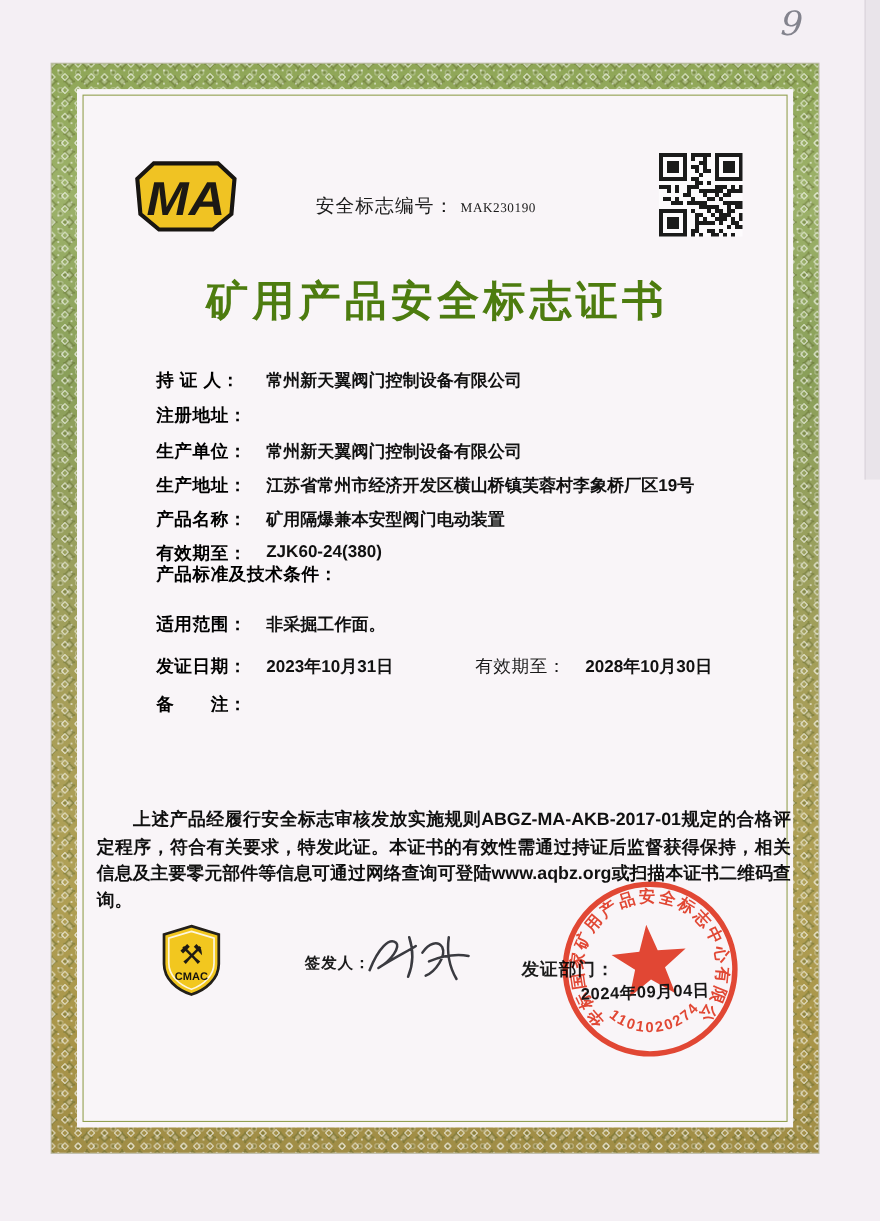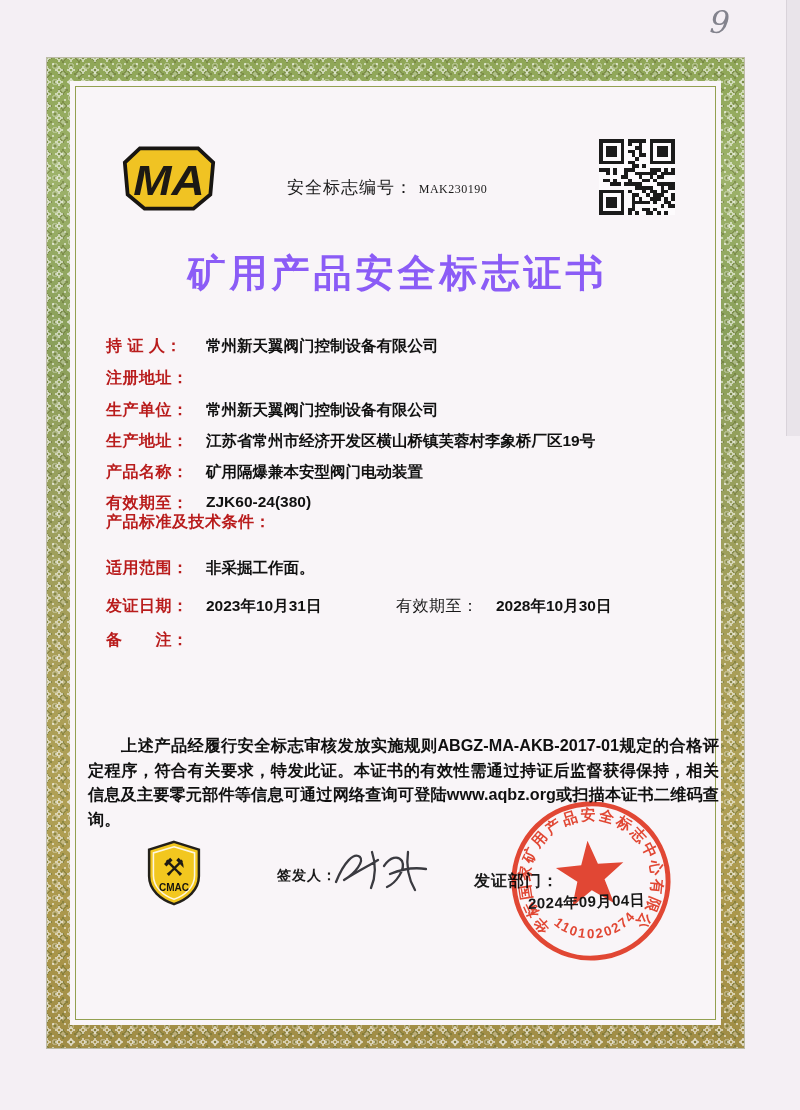--- a/index.html
+++ b/index.html
@@ -35,26 +35,26 @@
 
   
   .ma-logo{left:122px;top:146px;width:94px;height:67px;text-align:center;}
   .cert-line{left:287px;top:176px;font-size:17px;letter-spacing:1px;white-space:nowrap;}
   .cert-line .no{font-family:"Liberation Serif", serif;font-size:12px;letter-spacing:.5px;}
   .qr{left:599px;top:139px;width:76px;height:76px;background:#fdfbfd;}
   .qr svg{display:block;}
 
   .title{
     left:73px;right:78px;top:248px;text-align:center;
-    font-size:38px;font-weight:900;letter-spacing:4px;color:#8b5cf6;
+    font-size:38px;font-weight:900;letter-spacing:4px;color:#4d7c0f;
   }
 
   
   .row{left:106px;display:flex;align-items:flex-start;white-space:nowrap;}
-  .row .lab{flex:0 0 100px;font-size:16px;font-weight:600;letter-spacing:.5px;color:#b91c1c;}
+  .row .lab{flex:0 0 100px;font-size:16px;font-weight:600;letter-spacing:.5px;color:#000000;margin-left:36px;}
   .row .val{font-size:15.5px;font-weight:700;color:#111;}
   .row.std .lab{flex:0 0 204px;}
   .row.std .val{width:362px;white-space:normal;line-height:22px;font-size:15px;}
   .row.dates .val1{width:190px;}
   .row.dates .lab2{flex:0 0 100px;font-size:16px;font-weight:400;letter-spacing:.5px;}
 
   
   .statement{
     left:88px;top:733px;width:631px;
     font-size:16.2px;font-weight:700;line-height:24.6px;

